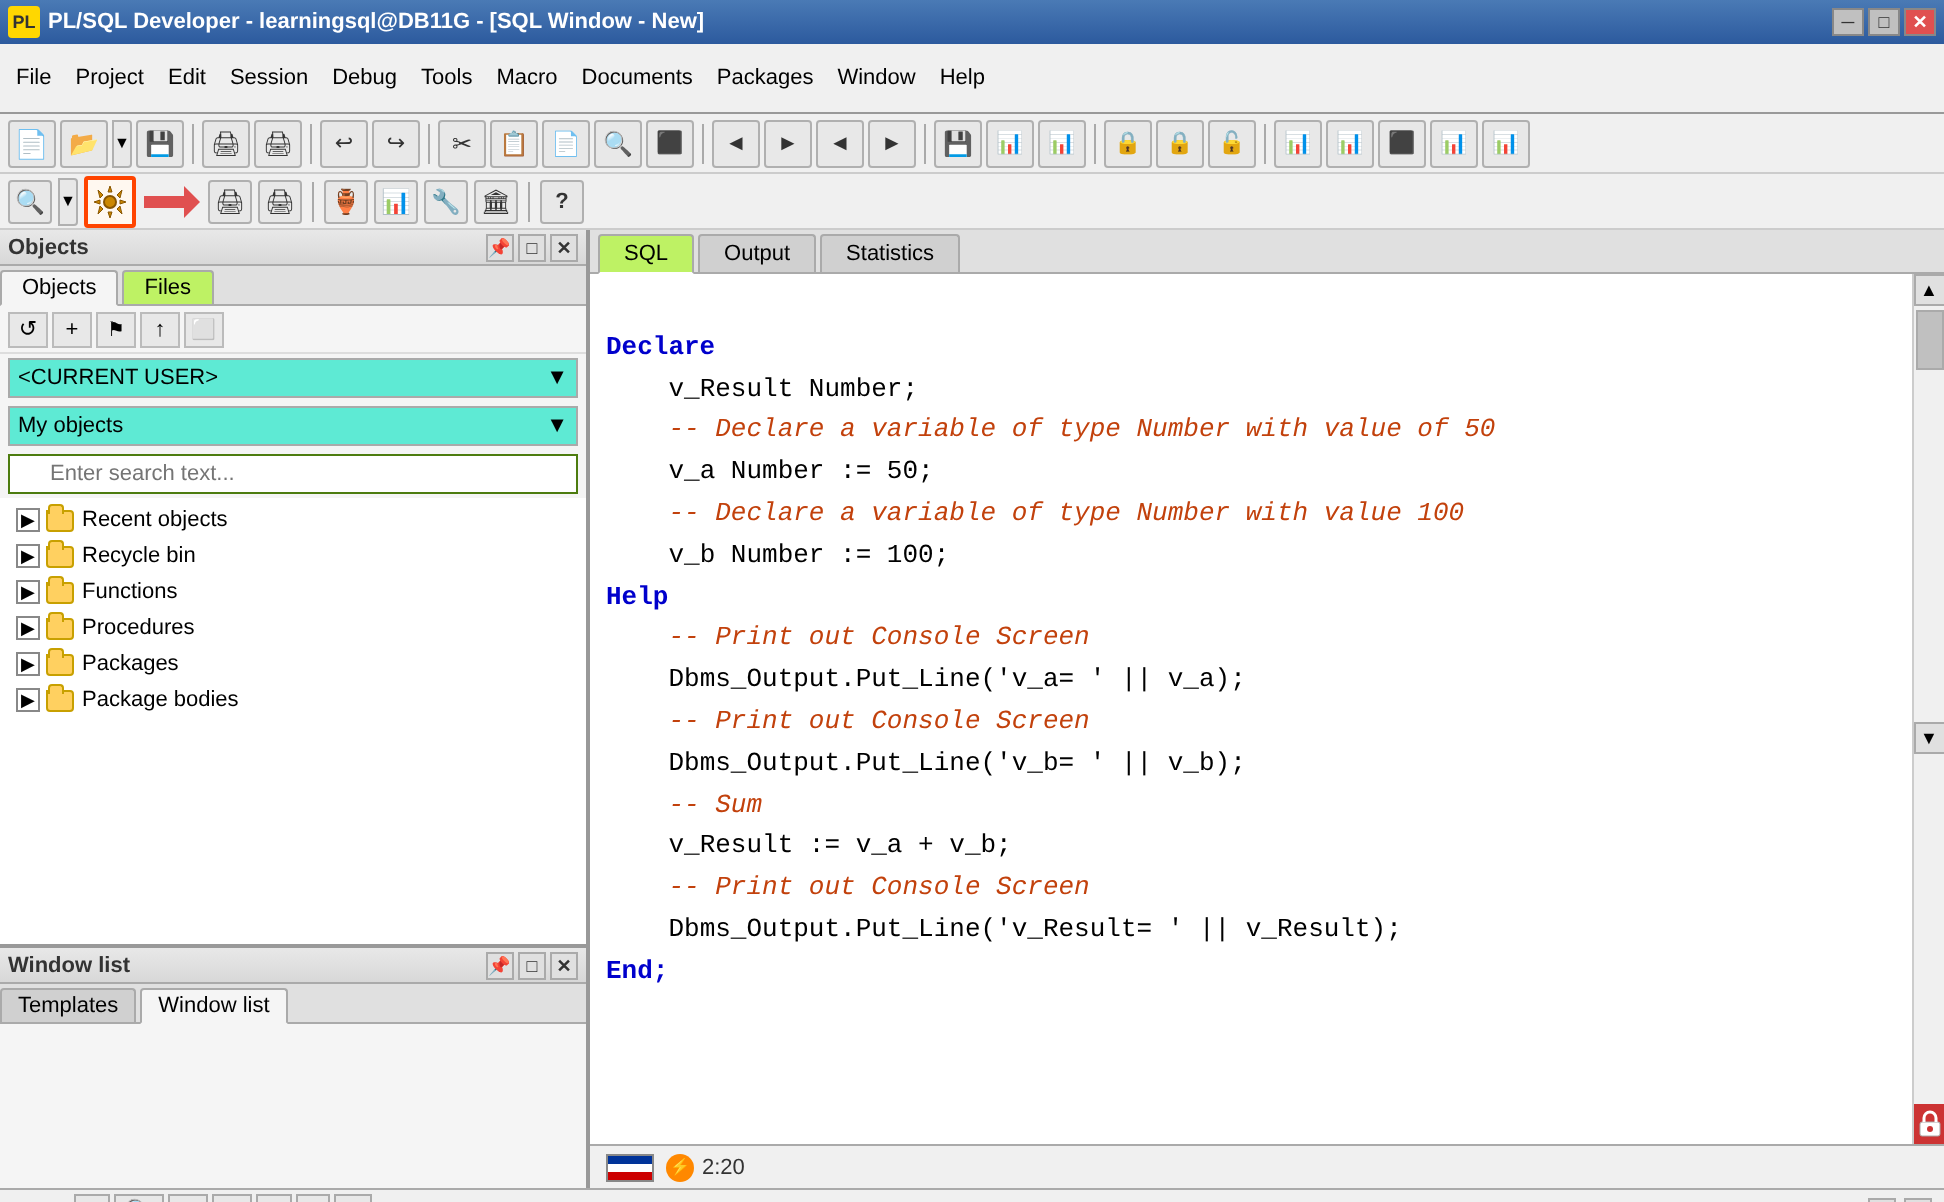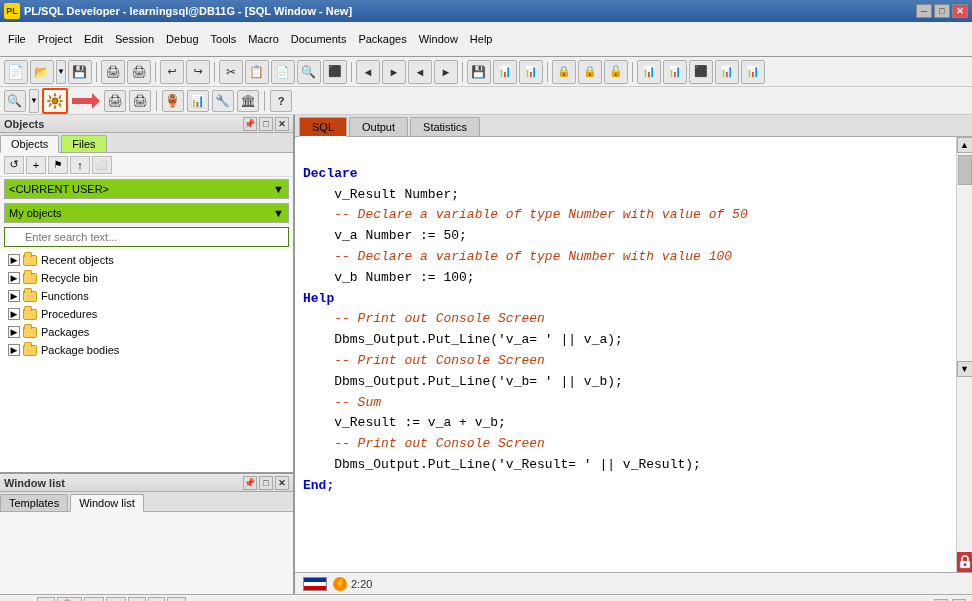--- a/index.html
+++ b/index.html
@@ -201,21 +201,21 @@
       width: 20px; height: 18px;
       font-size: 11px;
       border: 1px solid #bbb;
       background: #e8e8e8;
       display: flex; align-items: center; justify-content: center;
       cursor: pointer;
     }
 
     .dropdown-box {
       height: 20px;
-      background: #84cc16;
+      background: #5eead4;
       border: 1px solid #aaa;
       margin: 3px 4px;
       display: flex;
       align-items: center;
       padding: 0 4px;
       font-size: 11px;
       cursor: pointer;
       justify-content: space-between;
     }
 
@@ -355,21 +355,21 @@
       padding: 3px 12px;
       font-size: 11px;
       cursor: pointer;
       background: #d0d0d0;
       border: 1px solid #aaa;
       border-bottom: none;
       margin-right: 2px;
       border-radius: 2px 2px 0 0;
     }
     .editor-tab.active {
-      background: #c2410c;
+      background: #bef264;
       border-bottom: 1px solid white;
       margin-bottom: -1px;
     }
 
     .editor-area {
       flex: 1;
       display: flex;
       overflow: hidden;
       position: relative;
     }

